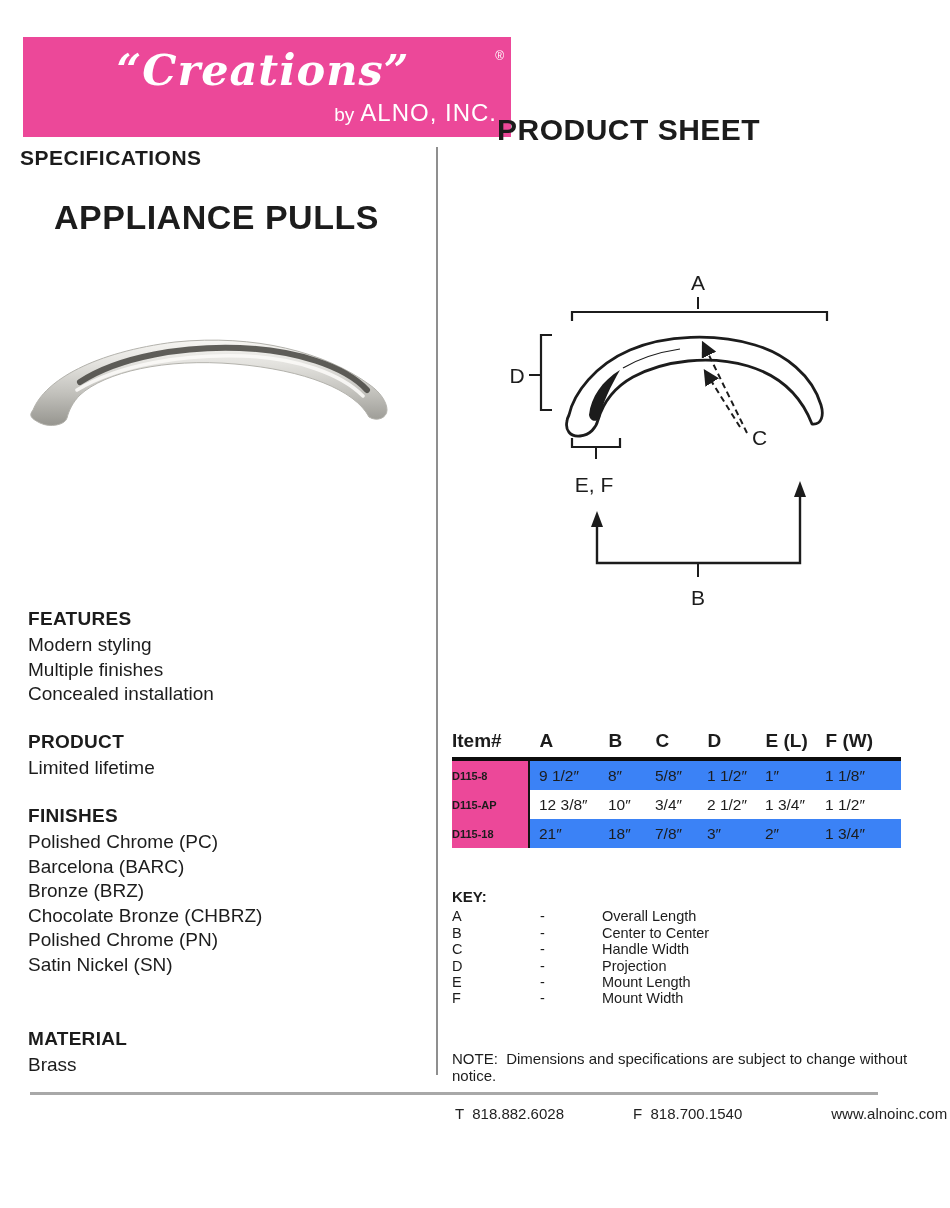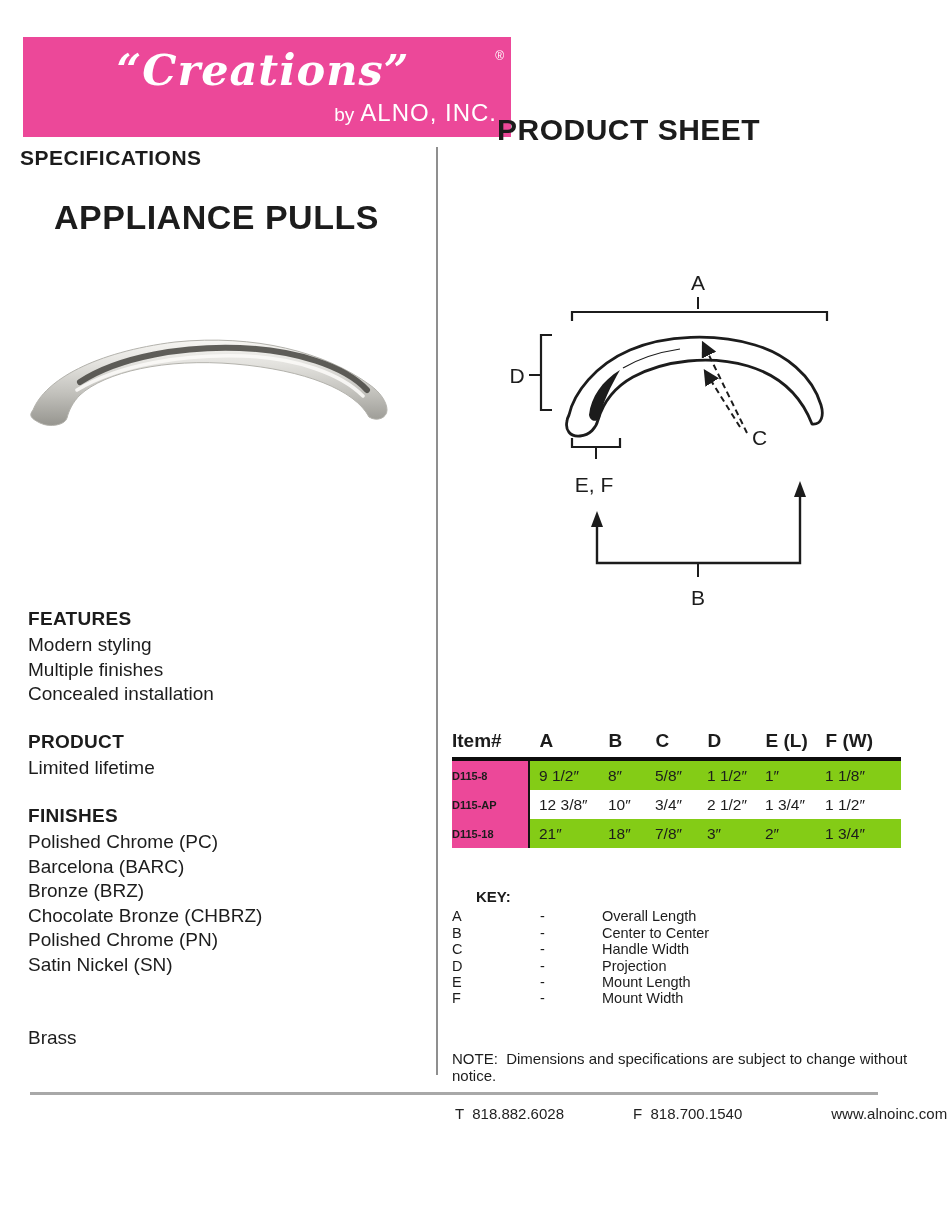--- a/index.html
+++ b/index.html
@@ -35,33 +35,33 @@
   .sec-finishes{top:803px;}
   .sec-material{top:1026px;}
 
   
   .spec-table{left:452px;top:729px;width:449px;}
   .t-header{display:flex;align-items:center;height:24px;padding-bottom:4px;
     border-bottom:4px solid #0d0d0d;font-weight:bold;font-size:19px;}
   .t-row{display:flex;height:29px;align-items:stretch;font-size:15.5px;}
   .t-item{width:76px;display:flex;align-items:center;font-weight:bold;font-size:11px;background:#ec4899;}
   .t-vals{display:flex;flex:1;border-left:2.5px solid #141414;align-items:center;}
-  .t-row.gray .t-vals{background:#84cc16;}
+  .t-row.gray .t-vals{background:#3b82f6;}
   .h-item{width:76px;}
   .hv{display:flex;flex:1;margin-left:2.5px;}
   .cA{width:71px;padding-left:9px;box-sizing:border-box;}
   .cB{width:49px;padding-left:7px;box-sizing:border-box;}
   .cC{width:52px;padding-left:5px;box-sizing:border-box;}
   .cD{width:58px;padding-left:5px;box-sizing:border-box;}
   .cE{width:60px;padding-left:5px;box-sizing:border-box;}
   .cF{flex:1;padding-left:5px;box-sizing:border-box;}
 
   
   .key-block{left:452px;top:889px;font-size:14.5px;line-height:16.4px;}
-  .key-block .kh{font-weight:bold;font-size:15px;margin-bottom:3px;margin-left:24px;}
+  .key-block .kh{font-weight:bold;font-size:15px;margin-bottom:3px;}
   .k-row{display:flex;}
   .k-letter{width:88px;}
   .k-dash{width:62px;}
 
   .note{left:452px;top:1050px;font-size:15px;white-space:pre-wrap;width:470px;}
 
   .footer-line{left:30px;top:1092px;width:848px;height:3px;background:#a8a8a8;}
   .footer-text{left:455px;top:1105px;display:flex;font-size:15px;color:#222;gap:41px;}
   .footer-text .seg{margin-right:28px;white-space:pre;}
   .footer-text .seg:last-child{margin-right:0;margin-left:20px;}
@@ -147,20 +147,21 @@
   <h3>FINISHES</h3>
   <div>Polished Chrome (PC)</div>
   <div>Barcelona (BARC)</div>
   <div>Bronze (BRZ)</div>
   <div>Chocolate Bronze (CHBRZ)</div>
   <div>Polished Chrome (PN)</div>
   <div>Satin Nickel (SN)</div>
 </div>
 
 <div class="abs section sec-material">
+  <h3>MATERIAL</h3>
   <div>Brass</div>
 </div>
 
 <div class="abs spec-table">
   <div class="t-header">
     <div class="h-item">Item#</div>
     <div class="hv">
       <div class="cA">A</div>
       <div class="cB">B</div>
       <div class="cC">C</div>

